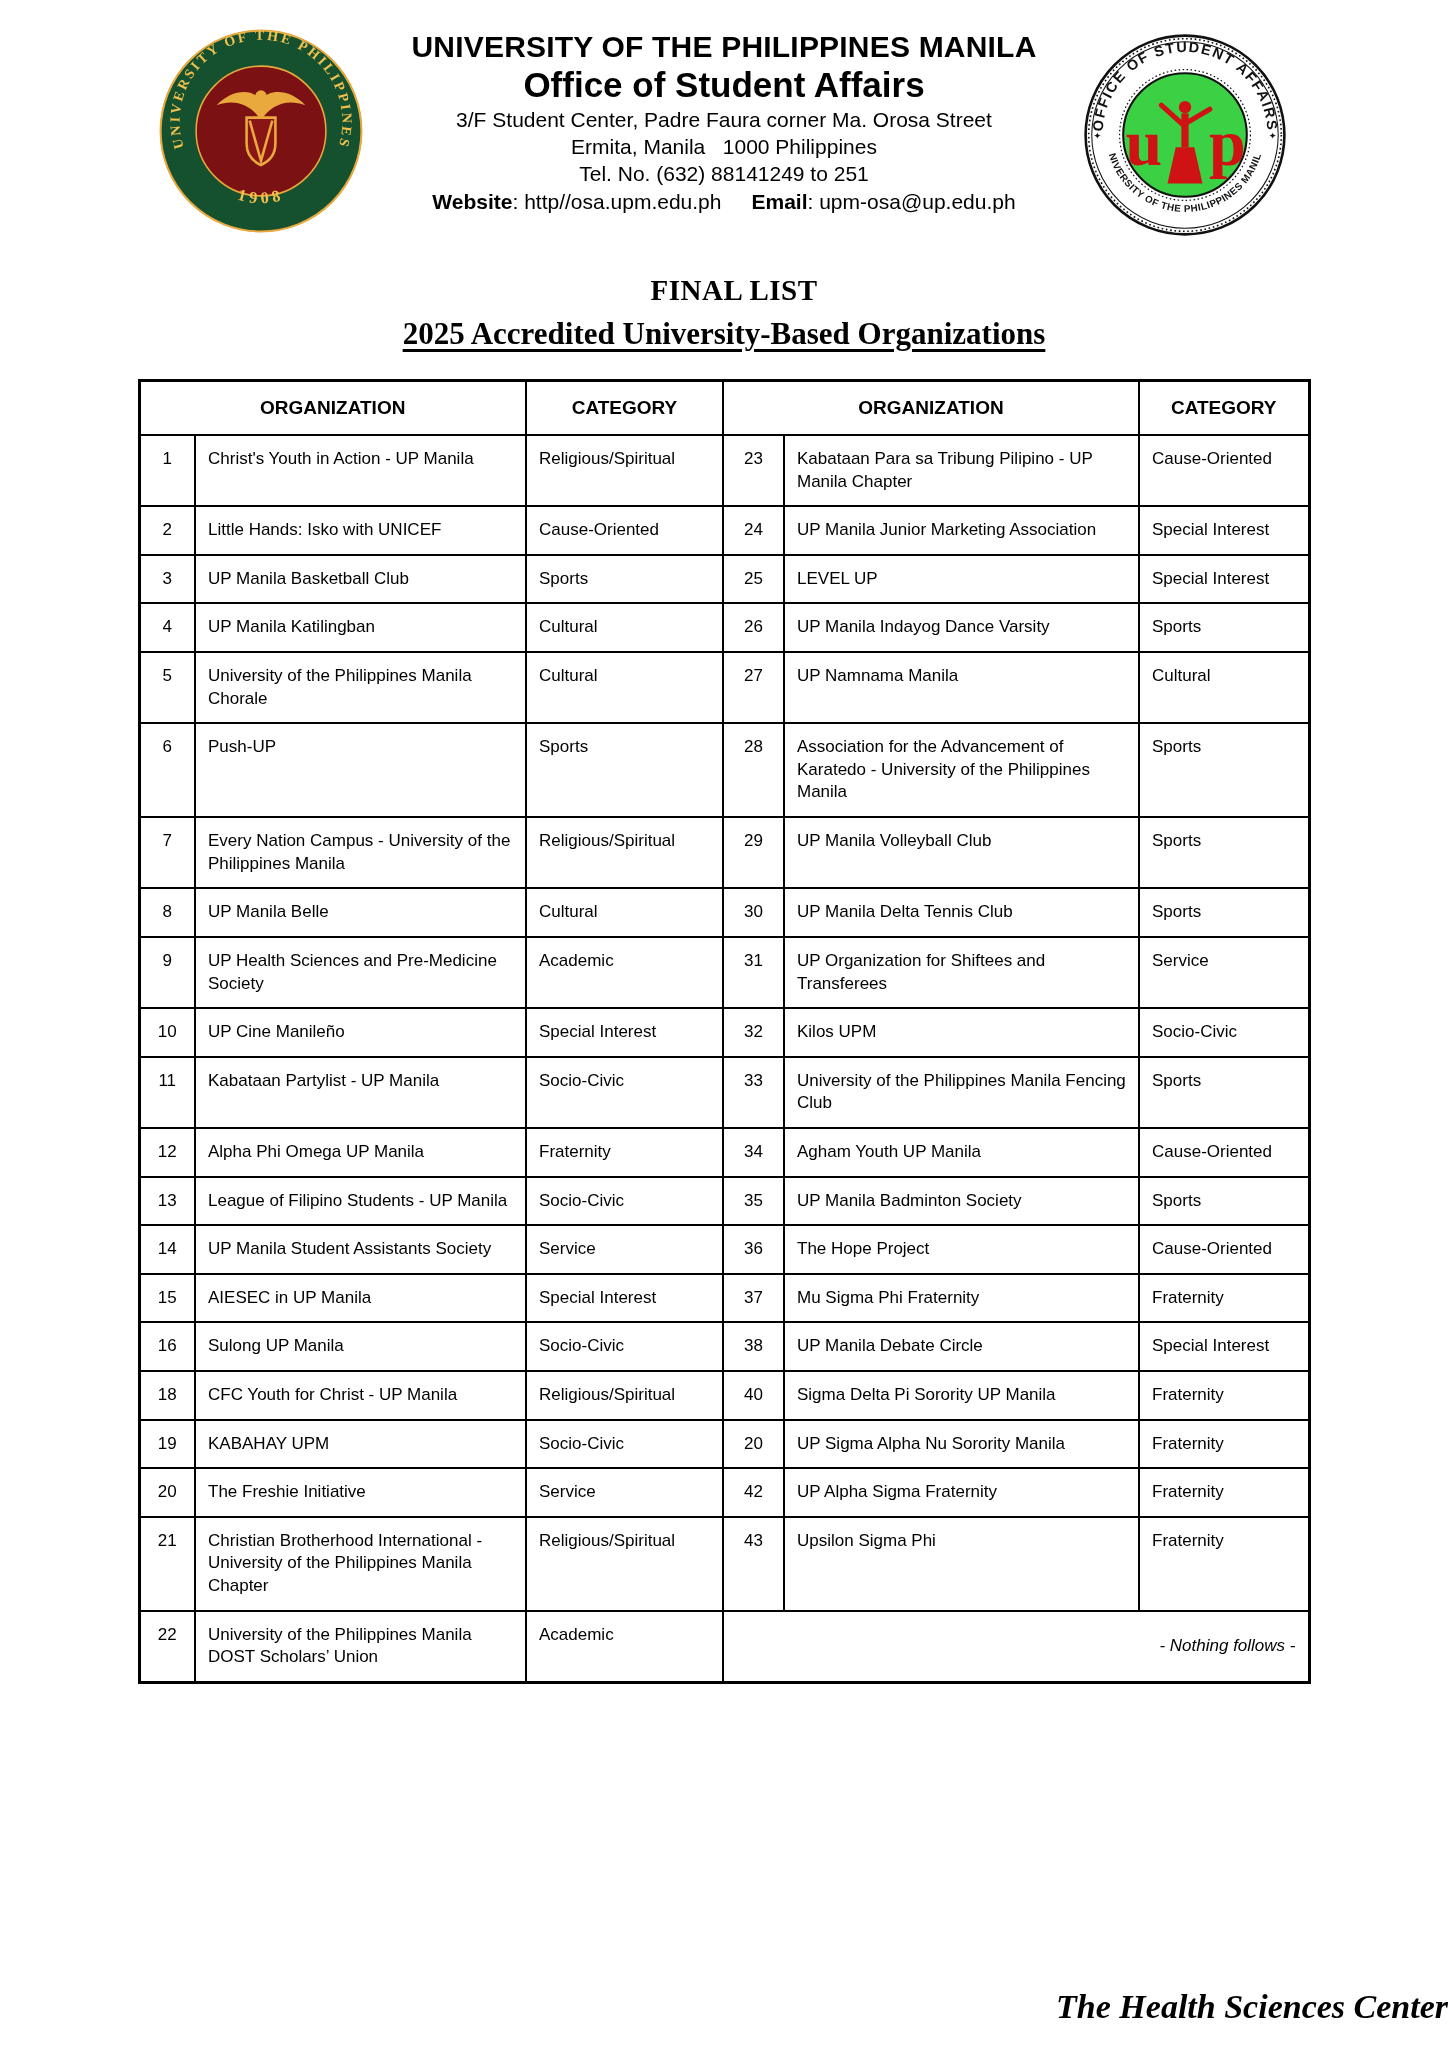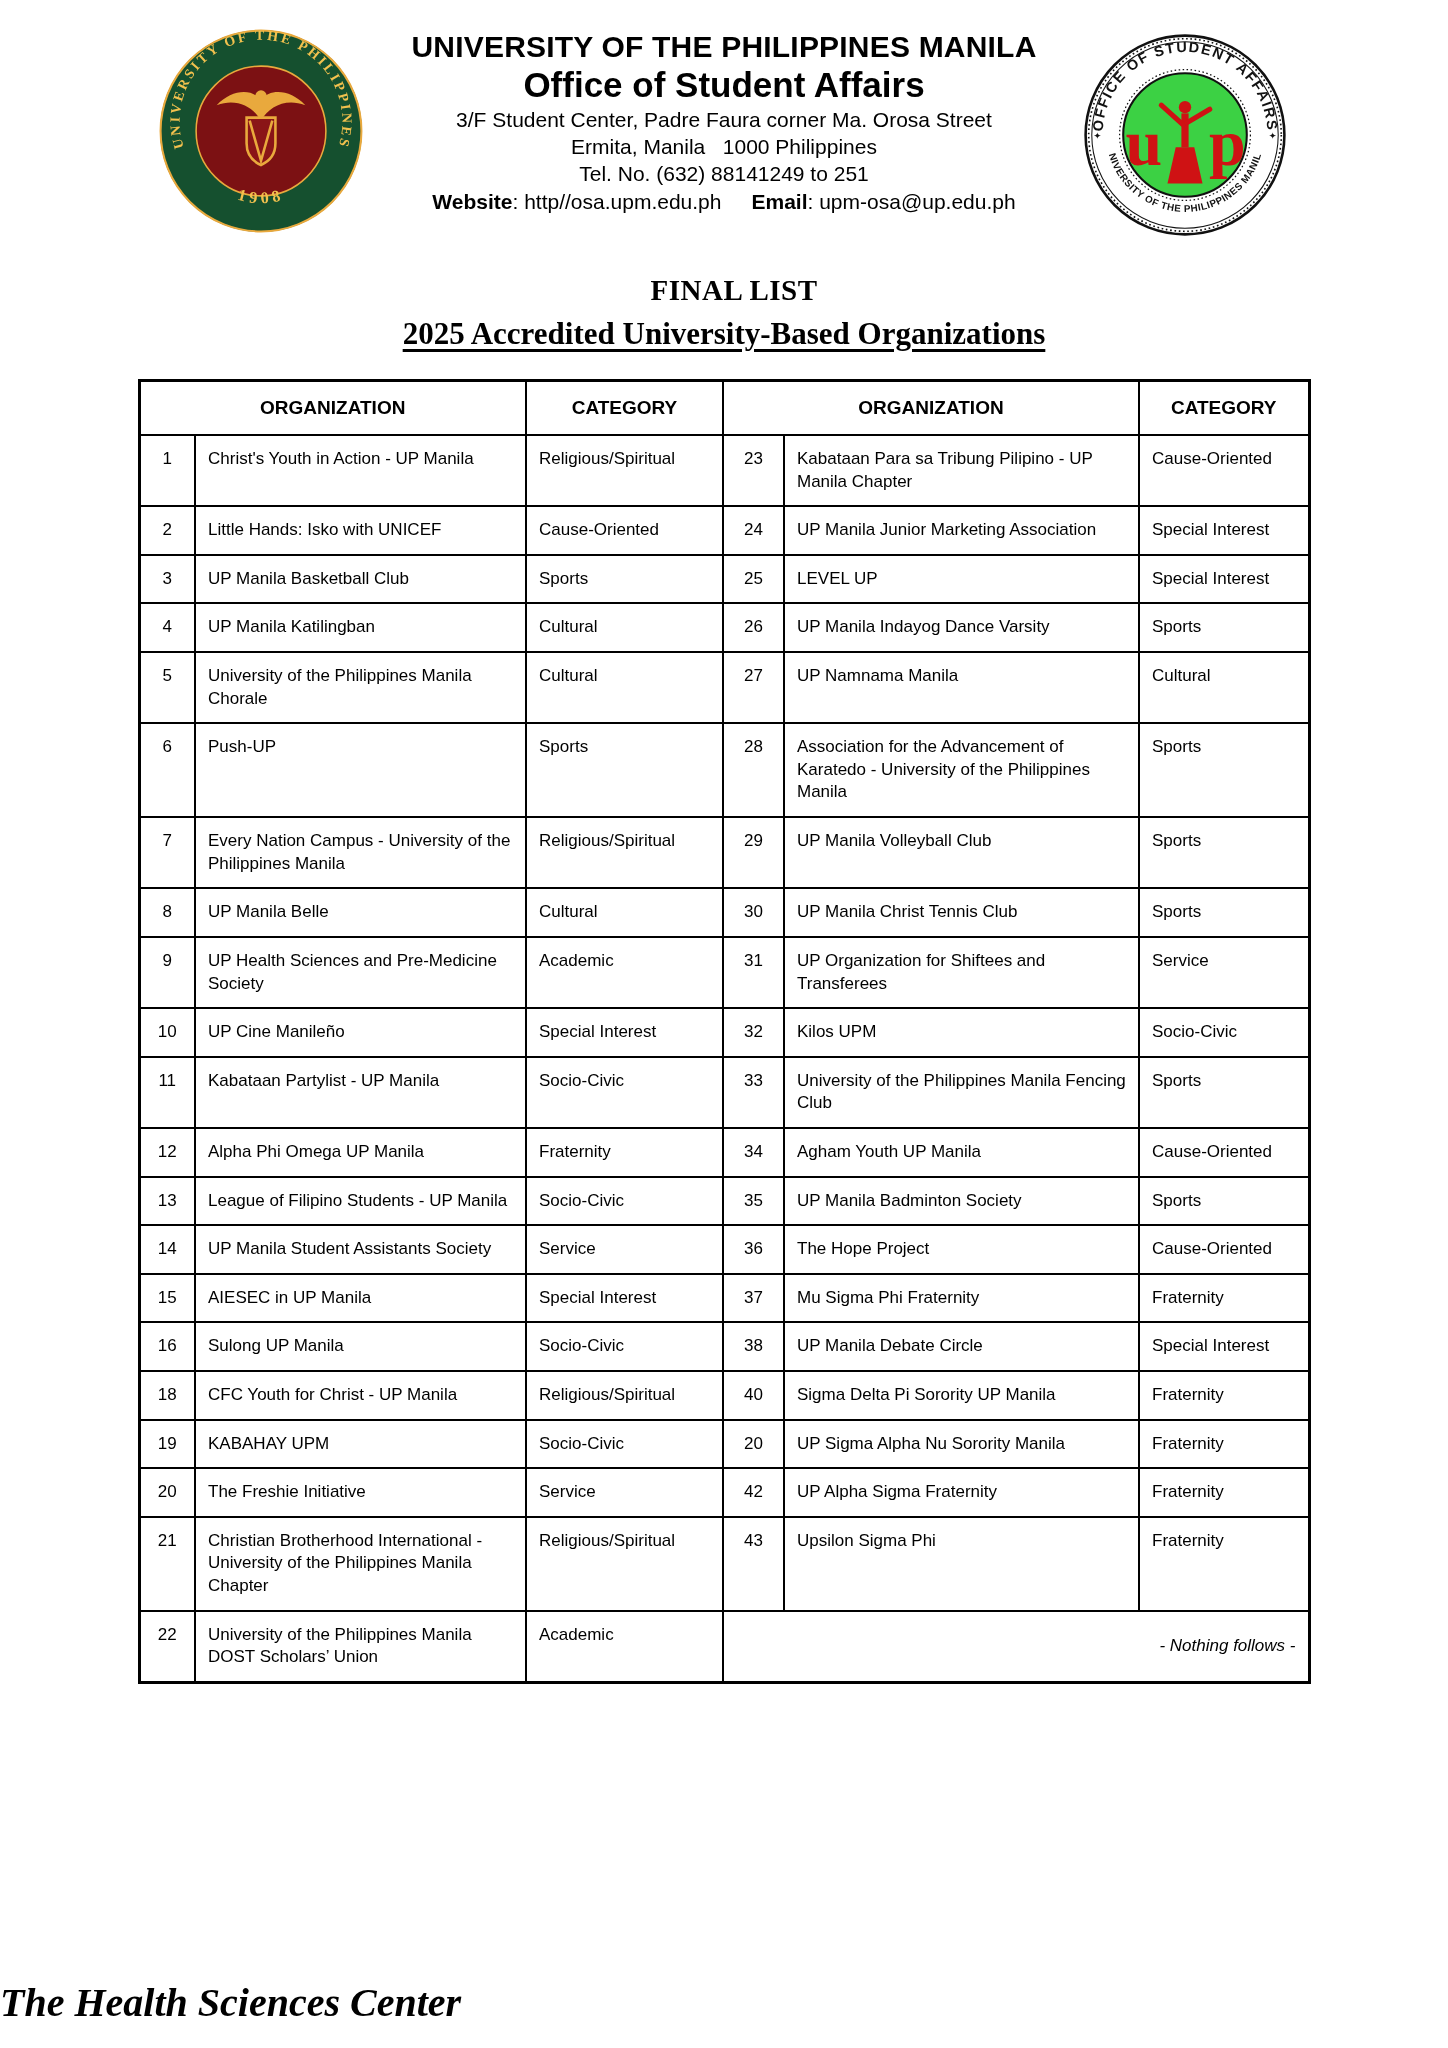--- a/index.html
+++ b/index.html
@@ -24,22 +24,22 @@
   .t2{font-size:31px;font-weight:bold;margin-top:9px;text-decoration:underline;text-underline-offset:5px;}
 
   
   table.orgs{border-collapse:collapse;table-layout:fixed;width:1170px;margin:27px auto 0;border:3px solid #000;}
   table.orgs th{border:2px solid #000;font-size:19px;font-weight:bold;padding:15px 4px;text-align:center;}
   table.orgs td{border:2px solid #000;font-size:17px;line-height:1.33;vertical-align:top;padding:12px 12px;word-wrap:break-word;}
   table.orgs td.num{text-align:center;padding-left:2px;padding-right:2px;}
   table.orgs td.nf{text-align:right;font-style:italic;vertical-align:middle;}
 
   
-  .footer{position:absolute;bottom:22px;left:0;width:100%;text-align:left;
-          font-family:"Liberation Serif",serif;font-style:italic;font-weight:bold;font-size:40px;margin-top:41px;}
+  .footer{position:absolute;bottom:22px;left:0;width:100%;text-align:right;
+          font-family:"Liberation Serif",serif;font-style:italic;font-weight:bold;font-size:34px;margin-top:41px;}
 </style>
 </head>
 <body>
 
 <div class="page">
 
   <header class="doc-header">
 
     <svg class="logo-left" width="206" height="206" viewBox="0 0 200 200" aria-hidden="true">
       <circle cx="100" cy="100" r="98" fill="#15502f"></circle>
@@ -177,21 +177,21 @@
           <td class="cat">Religious/Spiritual</td>
           <td class="num">29</td>
           <td class="org">UP Manila Volleyball Club</td>
           <td class="cat">Sports</td>
         </tr>
         <tr>
           <td class="num">8</td>
           <td class="org">UP Manila Belle</td>
           <td class="cat">Cultural</td>
           <td class="num">30</td>
-          <td class="org">UP Manila Christ Tennis Club</td>
+          <td class="org">UP Manila Delta Tennis Club</td>
           <td class="cat">Sports</td>
         </tr>
         <tr>
           <td class="num">9</td>
           <td class="org">UP Health Sciences and Pre-Medicine Society</td>
           <td class="cat">Academic</td>
           <td class="num">31</td>
           <td class="org">UP Organization for Shiftees and Transferees</td>
           <td class="cat">Service</td>
         </tr>

